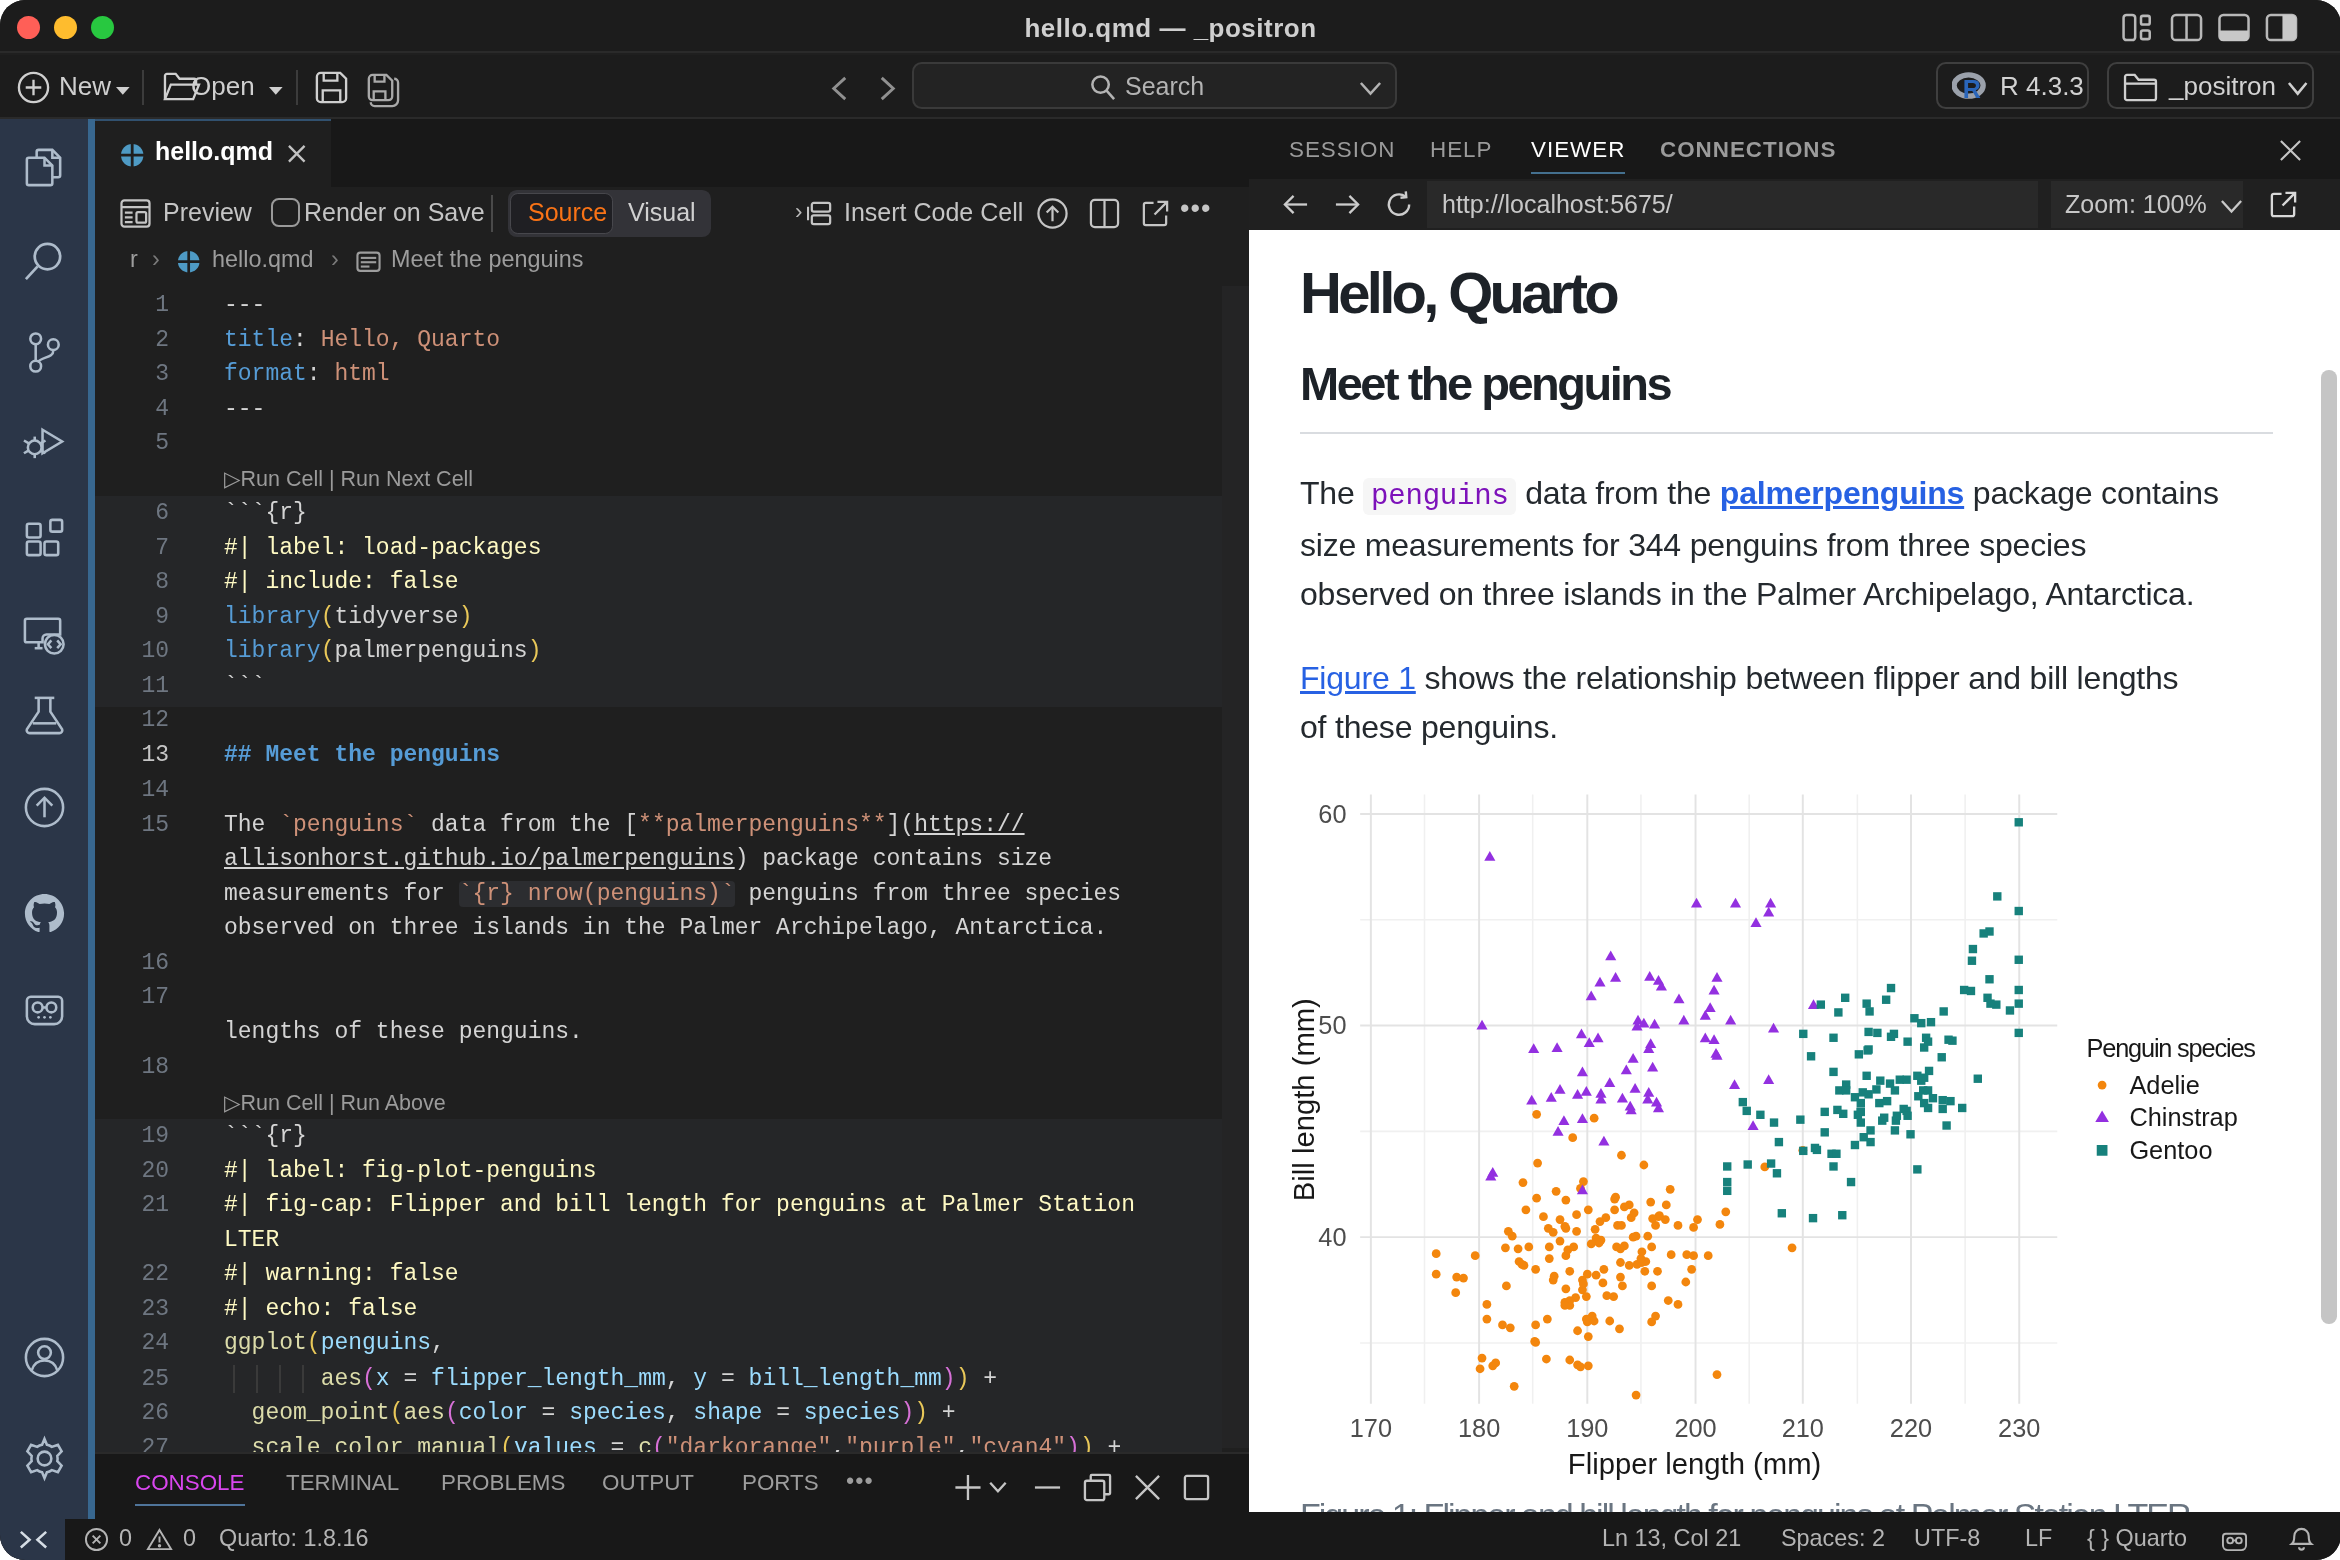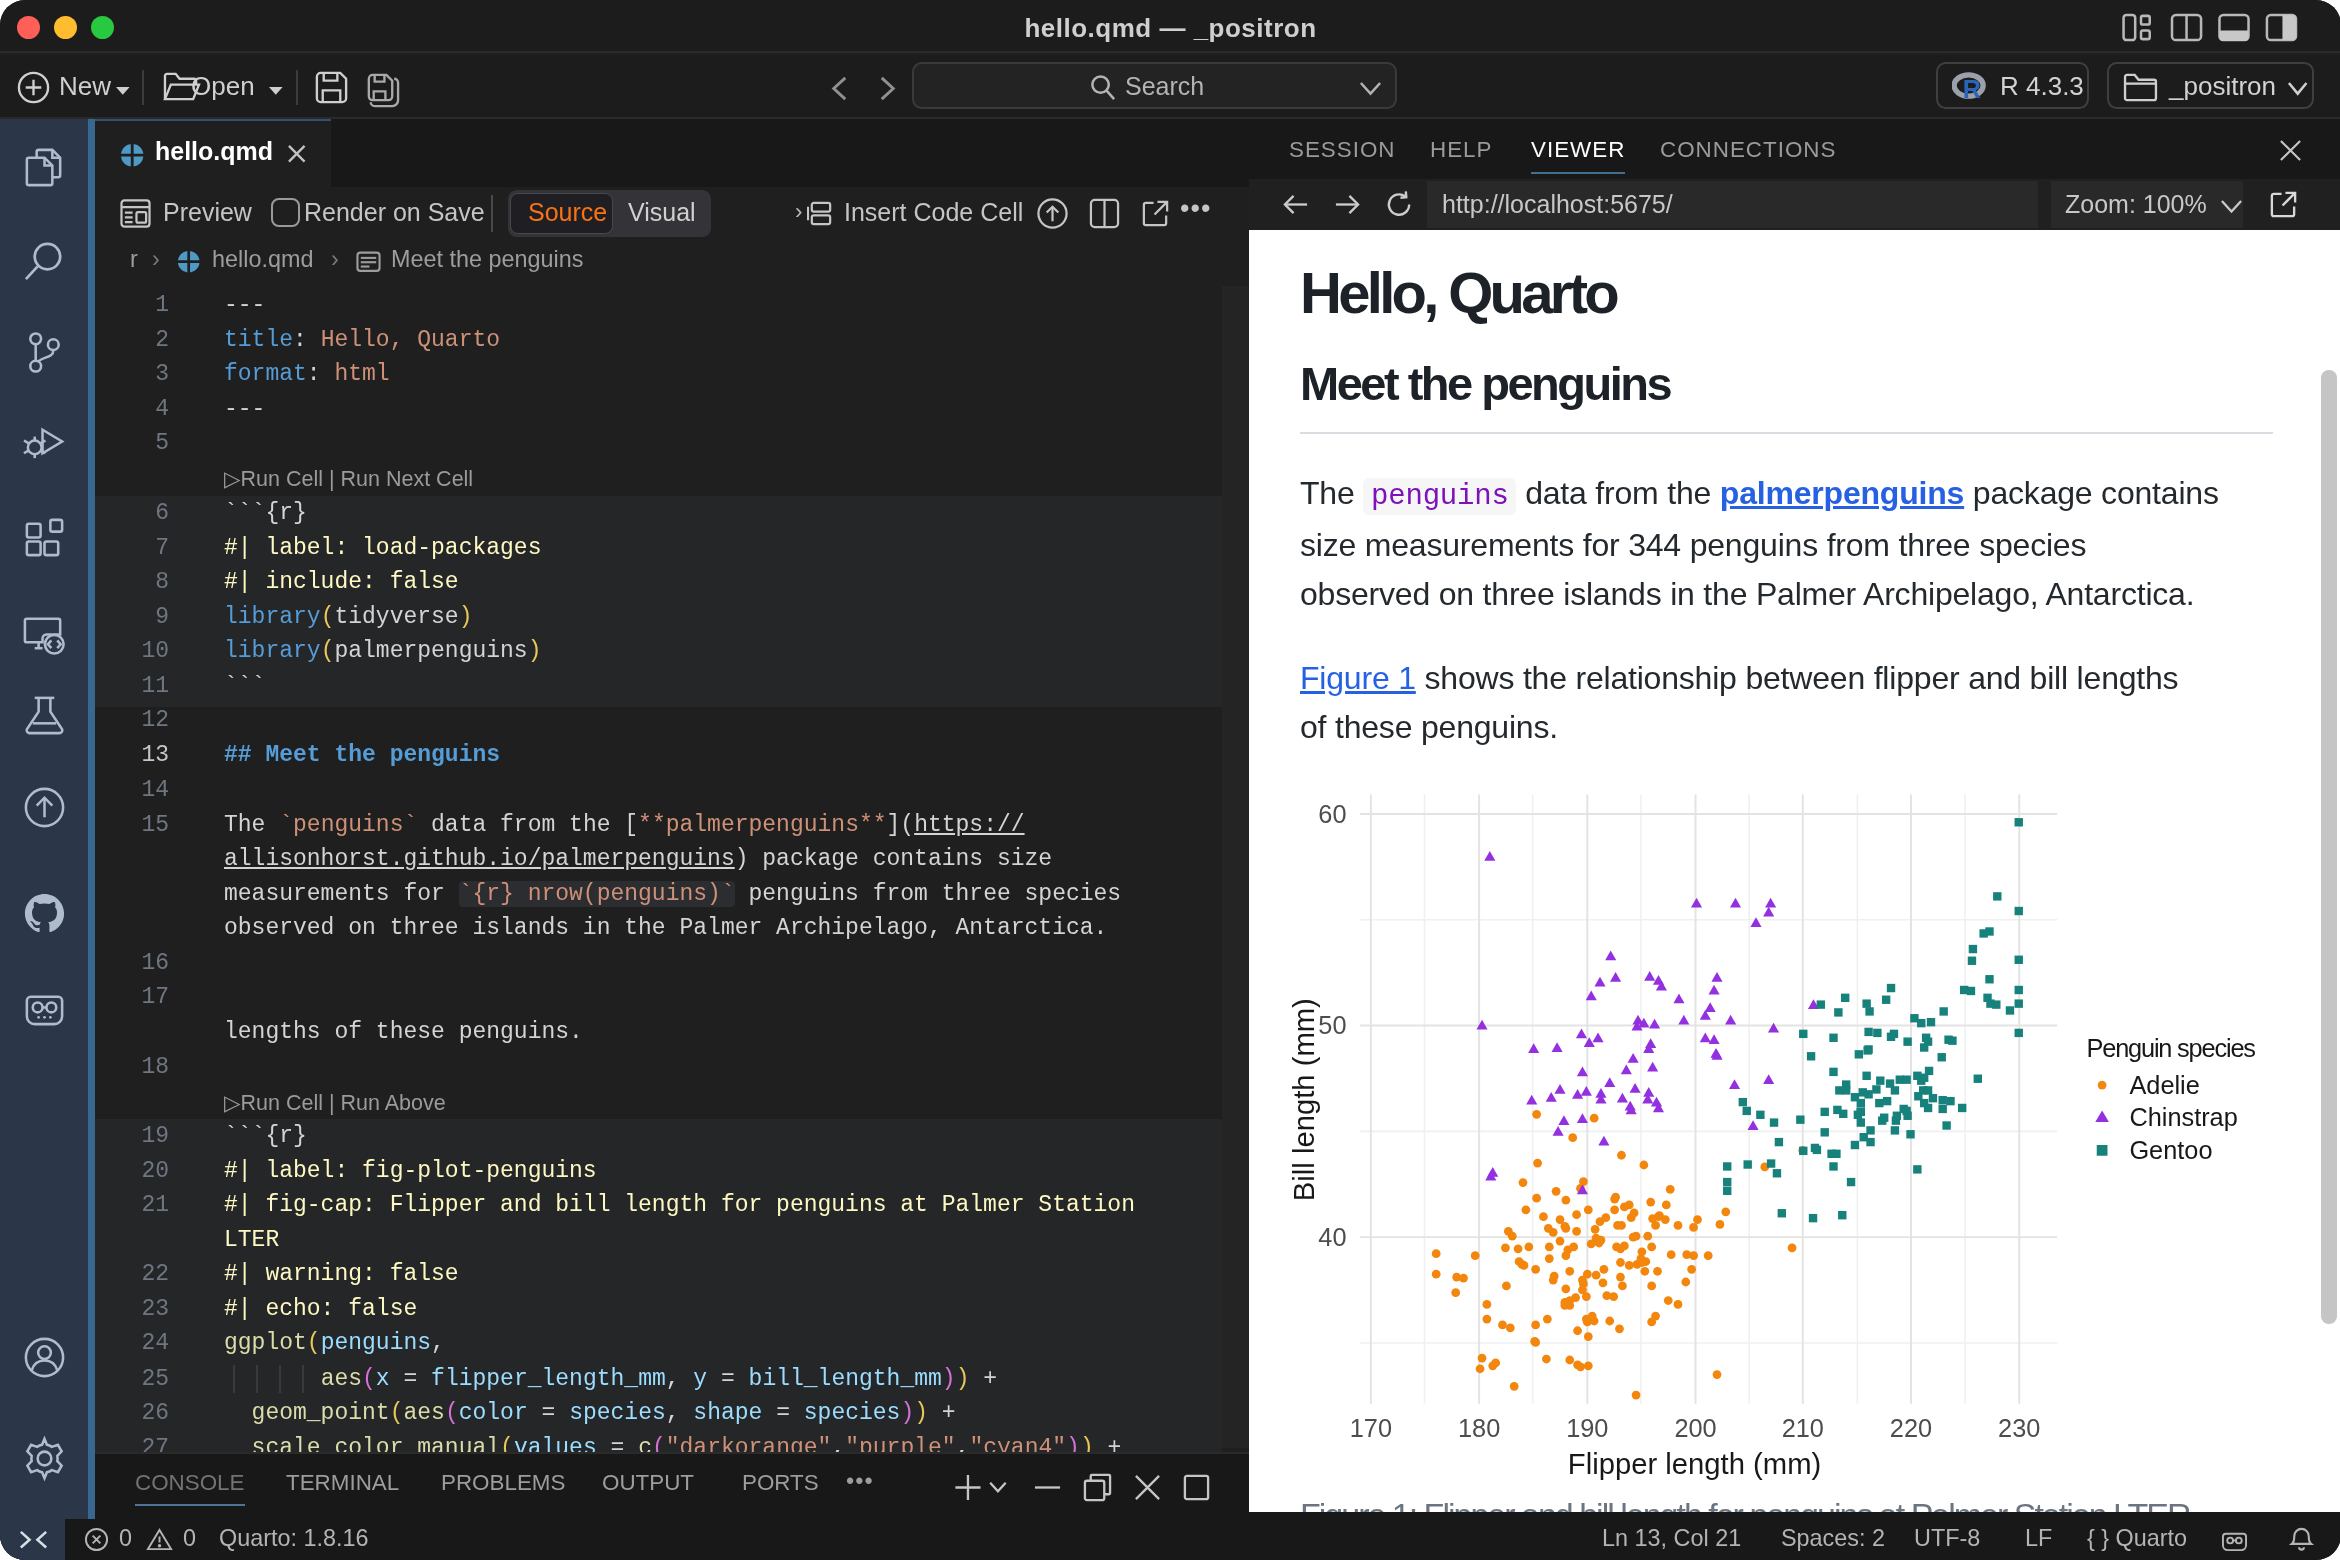--- a/index.html
+++ b/index.html
@@ -343,21 +343,21 @@
     <div class="abs" style="left:138px; top:1083px; width:2px; height:28px; background:#3a3a3a;"></div>
     <div class="abs" style="left:161px; top:1083px; width:2px; height:28px; background:#3a3a3a;"></div>
     <div class="abs" style="left:184px; top:1083px; width:2px; height:28px; background:#3a3a3a;"></div>
     <div class="abs" style="left:207px; top:1083px; width:2px; height:28px; background:#3a3a3a;"></div>
     <div class="ln" style="top:1114px;">26</div>
       <div class="cl" style="top:1114px;"><span class="wht">  </span><span class="yel">geom_point</span><span class="gold">(</span><span class="yel">aes</span><span class="pnk">(</span><span class="lbl">color</span><span class="wht"> = </span><span class="lbl">species</span><span class="wht">, </span><span class="lbl">shape</span><span class="wht"> = </span><span class="lbl">species</span><span class="pnk">)</span><span class="gold">)</span><span class="wht"> +</span></div>
     <div class="ln" style="top:1149px;">27</div>
       <div class="cl" style="top:1149px;"><span class="wht">  </span><span class="yel">scale_color_manual</span><span class="gold">(</span><span class="lbl">values</span><span class="wht"> = </span><span class="yel">c</span><span class="pnk">(</span><span class="org">"darkorange"</span><span class="wht">,</span><span class="org">"purple"</span><span class="wht">,</span><span class="org">"cyan4"</span><span class="pnk">)</span><span class="gold">)</span><span class="wht"> +</span></div>
   </div>
   <div id="panelrow" class="abs">
-    <span class="abs" style="left:40px; top:15.6px; color:#737373; border-bottom:2.9px solid #4f749a; padding-bottom:8.8px;">CONSOLE</span>
+    <span class="abs" style="left:40px; top:15.6px; color:#d946ef; border-bottom:2.9px solid #4f749a; padding-bottom:8.8px;">CONSOLE</span>
     <span class="abs" style="left:191px; top:15.6px;">TERMINAL</span>
     <span class="abs" style="left:346px; top:15.6px;">PROBLEMS</span>
     <span class="abs" style="left:507px; top:15.6px;">OUTPUT</span>
     <span class="abs" style="left:647px; top:15.6px;">PORTS</span>
     <span class="abs" style="left:751px; top:13.7px; font-size:23.4px; letter-spacing:1px;">•••</span>
     <svg class="abs" style="left:858px; top:18.5px;" width="57px" height="29" viewBox="0 0 58 30" fill="none" stroke="#c5c5c5" stroke-width="2.4">
       <path d="M15 2 v26 M2 15 h26"></path>
         <path d="M38 10 l8 9 8-9"></path>
     </svg>
     <svg class="abs" style="left:938px; top:18.5px;" width="29" height="29" viewBox="0 0 30 30" stroke="#c5c5c5" stroke-width="2.4">
@@ -373,21 +373,21 @@
     <svg class="abs" style="left:1087px; top:18.5px;" width="29" height="29" viewBox="0 0 30 30" fill="none" stroke="#c5c5c5" stroke-width="2.4">
         <rect x="3" y="3" width="24" height="24" rx="2"></rect>
       </svg>
   </div>
 
   <div id="rightpanel" class="abs"></div>
   <div id="ptabs" class="abs">
     <span class="abs" style="left:40px; top:17.6px; letter-spacing:1px;">SESSION</span>
     <span class="abs" style="left:181px; top:17.6px; letter-spacing:1px;">HELP</span>
     <span class="abs" style="left:282px; top:17.6px; color:#ffffff; letter-spacing:1px; border-bottom:2.9px solid #44708f; padding-bottom:9.8px;">VIEWER</span>
-    <span class="abs" style="left:411px; top:17.6px; letter-spacing:1px;">CONNECTIONS</span>
+    <span class="abs" style="left:411px; top:17.6px; letter-spacing:1px;font-weight:bold;">CONNECTIONS</span>
     <svg class="abs" style="left:1029px; top:18.5px;" width="25" height="25" viewBox="0 0 26 26" stroke="#c5c5c5" stroke-width="2.2">
         <path d="M3 3 L23 23 M23 3 L3 23"></path>
       </svg>
   </div>
   <div id="urlrow" class="abs">
     <svg class="abs" style="left:32px; top:11.7px;" width="29" height="27" viewBox="0 0 30 28" fill="none" stroke="#cccccc" stroke-width="2.4">
         <path d="M27 14 H4"></path>
         <path d="M13 5 L4 14 l9 9"></path>
       </svg>
     <svg class="abs" style="left:84px; top:11.7px;" width="29" height="27" viewBox="0 0 30 28" fill="none" stroke="#cccccc" stroke-width="2.4">

